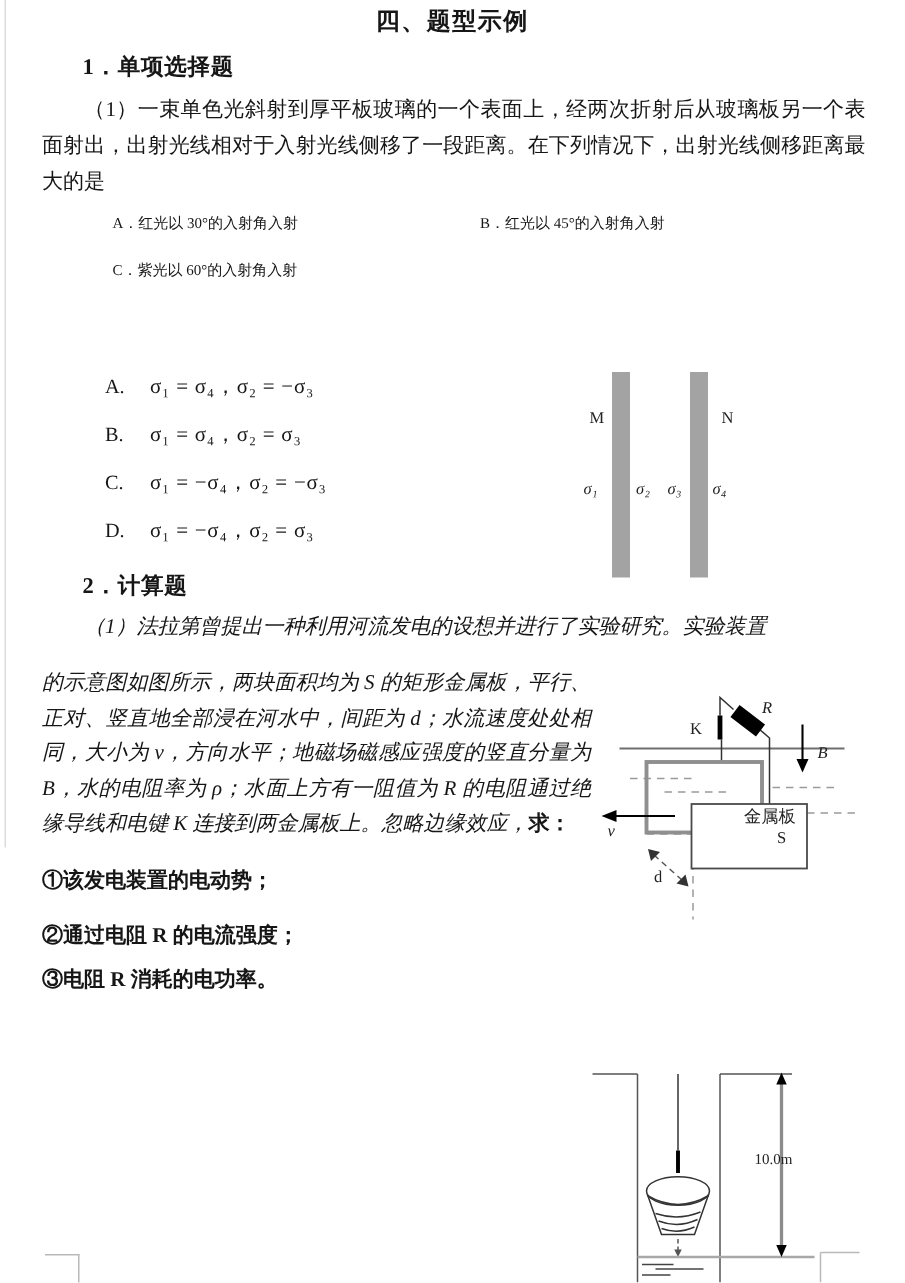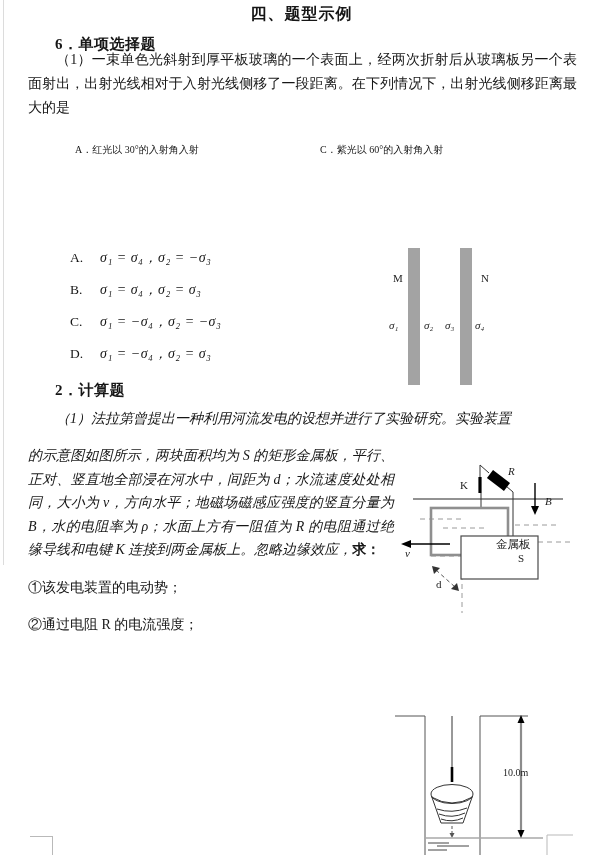--- a/index.html
+++ b/index.html
@@ -27,45 +27,46 @@
   .kai{font-style:italic;}
   .ask{font-weight:bold;font-style:normal;}
   .opt-grid{
     left:75px;top:138px;width:500px;
     display:grid;grid-template-columns:245px auto;grid-row-gap:8px;
     font-size:10px;line-height:23px;
   }
   .eq-list{left:70px;top:249px;width:300px;font-size:14px;}
   .eq-row{height:32px;display:flex;align-items:baseline;}
   .eq-label{width:30px;font-size:13.5px;}
-  .eq{font-style:italic;letter-spacing:0.5px;}
+  .eq{letter-spacing:0.5px;}
   .items p{margin:0;font-size:14px;line-height:24px;}
   .left-rule{left:3px;top:0;width:1px;height:565px;background:#dcdcdc;}
   .corner-h{height:1px;background:#b9b9b9;}
   .corner-v{width:1px;background:#b9b9b9;}
   svg text{font-family:"Liberation Serif","DejaVu Serif",serif;}
   svg .lbl{font-size:11px;fill:#222;}
   svg .ital{font-style:italic;}
   svg .cjk{font-size:11.5px;fill:#222;}
 </style>
 </head>
 <body>
 
 <div class="page">
 
   <div class="abs left-rule"></div>
 
   <div class="abs doc-title">四、题型示例</div>
 
-  <div class="abs sec-heading" style="left:55px;top:35px;">6．单项选择题</div>
-
-  <div class="abs para" style="left:28px;top:48px;width:549px;">（1）一束单色光斜射到厚平板玻璃的一个表面上，经两次折射后从玻璃板另一个表面射出，出射光线相对于入射光线侧移了一段距离。在下列情况下，出射光线侧移距离最大的是</div>
+  <div class="abs sec-heading" style="left:55px;top:35px;">1．单项选择题</div>
+
+  <div class="abs para" style="left:28px;top:62px;width:549px;">（1）一束单色光斜射到厚平板玻璃的一个表面上，经两次折射后从玻璃板另一个表面射出，出射光线相对于入射光线侧移了一段距离。在下列情况下，出射光线侧移距离最大的是</div>
 
   <div class="abs opt-grid">
     <div>A．红光以 30°的入射角入射</div>
+    <div>B．红光以 45°的入射角入射</div>
     <div>C．紫光以 60°的入射角入射</div>
   </div>
 
 
   <div class="abs eq-list">
     <div class="eq-row">
       <span class="eq-label">A.</span>
       <span class="eq">σ₁ = σ₄，σ₂ = −σ₃</span>
     </div>
     <div class="eq-row">
@@ -94,23 +95,24 @@
   </svg>
 
   <div class="abs sec-heading" style="left:55px;top:381px;">2．计算题</div>
 
   <div class="abs para kai" style="left:28px;top:407px;width:549px;">（1）法拉第曾提出一种利用河流发电的设想并进行了实验研究。实验装置</div>
 
   <div class="abs para kai" style="left:28px;top:444px;width:366px;line-height:23.5px;text-indent:0;">
     <span>的示意图如图所示，两块面积均为 S 的矩形金属板，平行、正对、竖直地全部浸在河水中，间距为 d；水流速度处处相同，大小为 v，方向水平；地磁场磁感应强度的竖直分量为 B，水的电阻率为 ρ；水面上方有一阻值为 R 的电阻通过绝缘导线和电键 K 连接到两金属板上。忽略边缘效应，</span><span class="ask">求：</span>
   </div>
 
-  <div class="abs items" style="left:28px;top:576px;">
+  <div class="abs items" style="left:28px;top:576px;font-weight:bold;">
     <p style="margin-bottom:5px;">①该发电装置的电动势；</p>
     <p style="margin-bottom:5px;margin-top:13px;">②通过电阻 R 的电流强度；</p>
+    <p>③电阻 R 消耗的电功率。</p>
   </div>
 
   <svg class="abs" style="left:396px;top:436px;" width="180" height="182" viewBox="0 0 180 182">
 
     <line x1="17" y1="63" x2="167" y2="63" stroke="#6e6e6e" stroke-width="1.3"></line>
 
     <polyline points="84,41 84,29 93,37" fill="none" stroke="#333" stroke-width="1"></polyline>
     <polyline points="110,50 117,56 117,100" fill="none" stroke="#333" stroke-width="1"></polyline>
     <line x1="85" y1="57" x2="85" y2="72" stroke="#333" stroke-width="1"></line>
 

